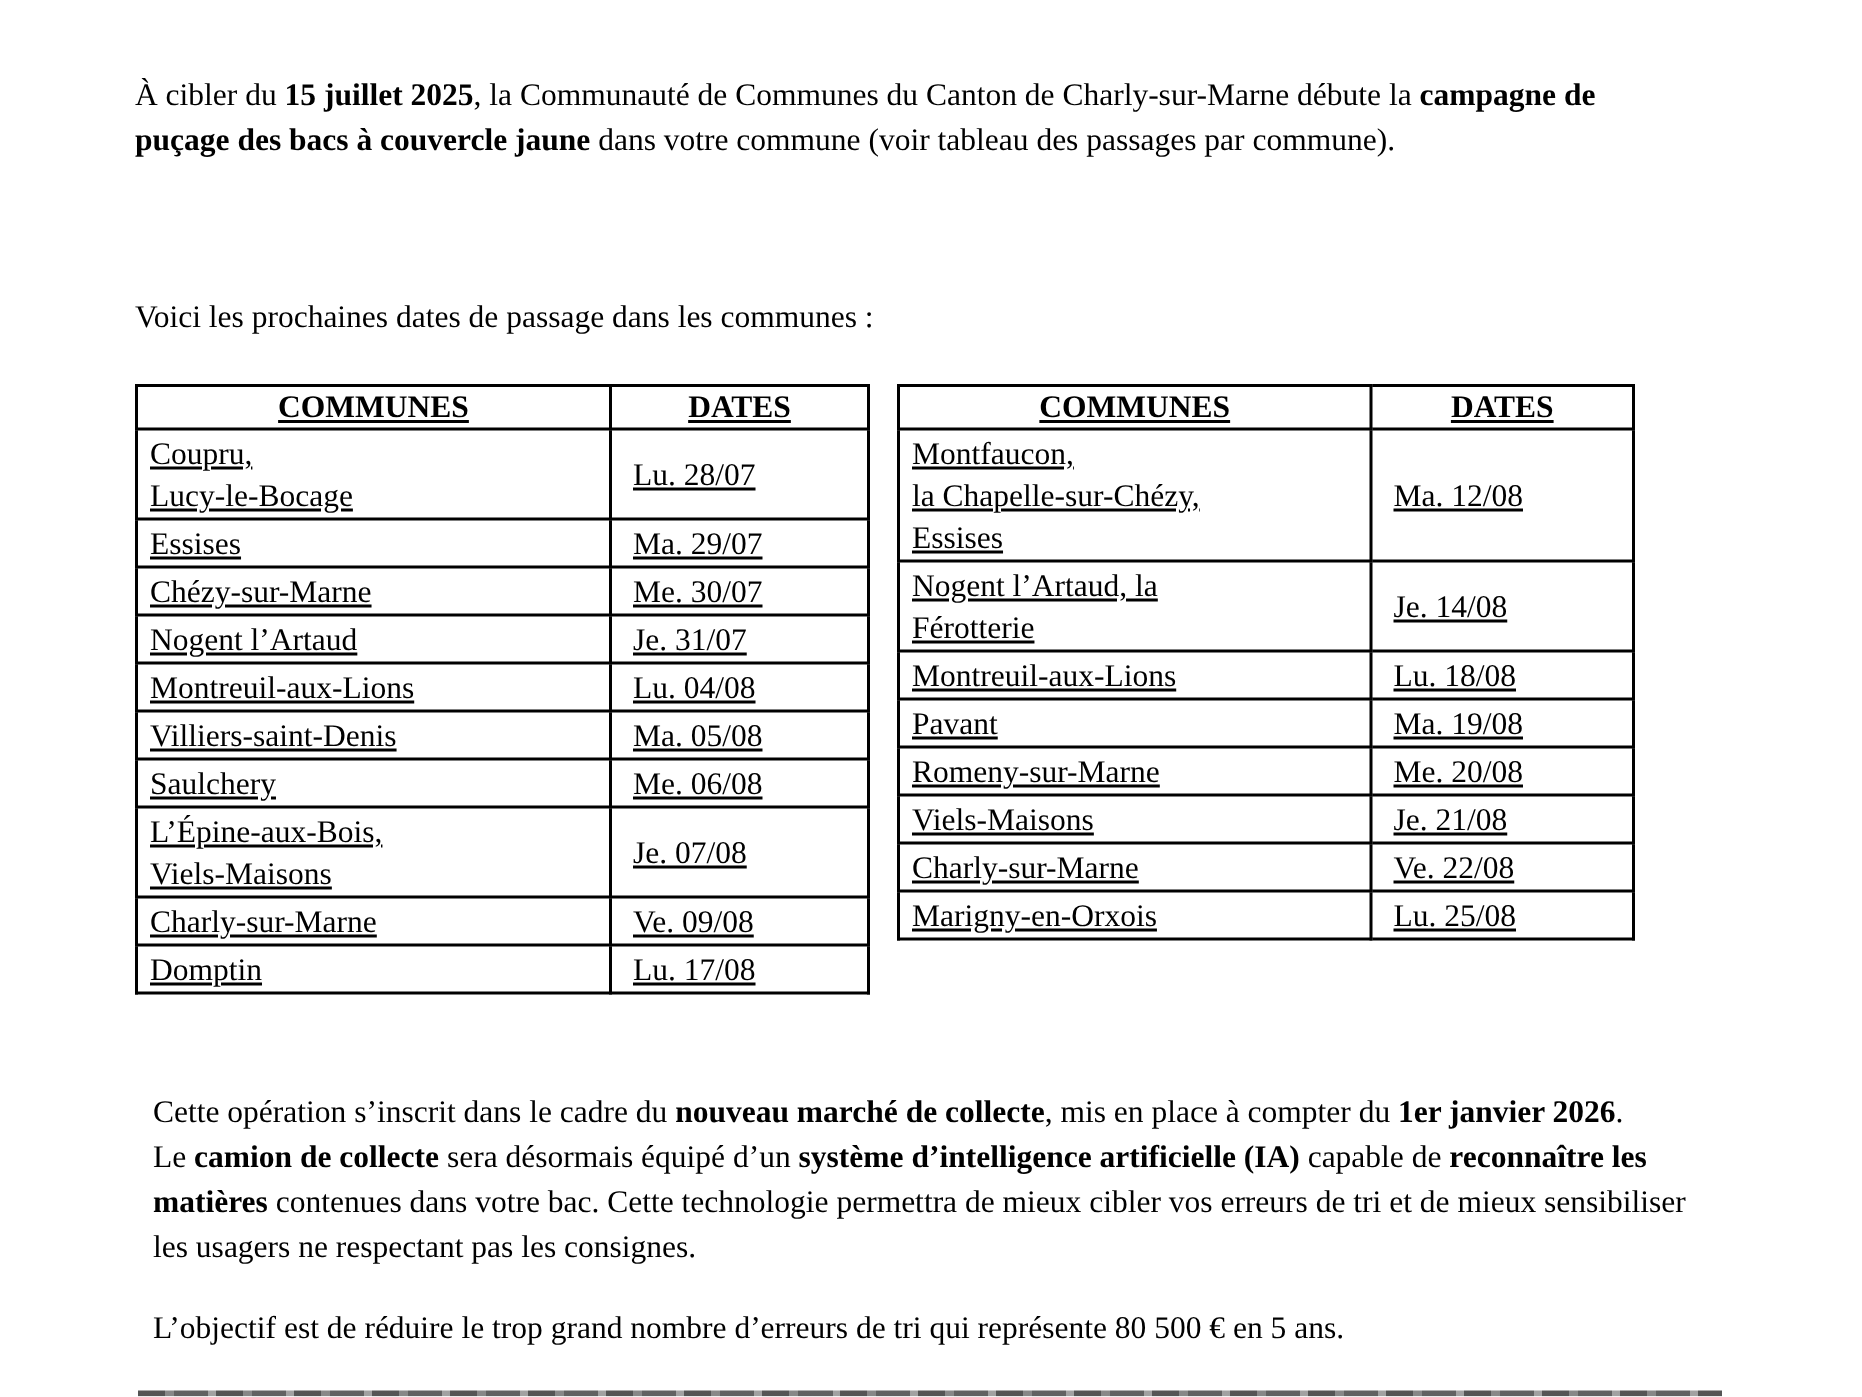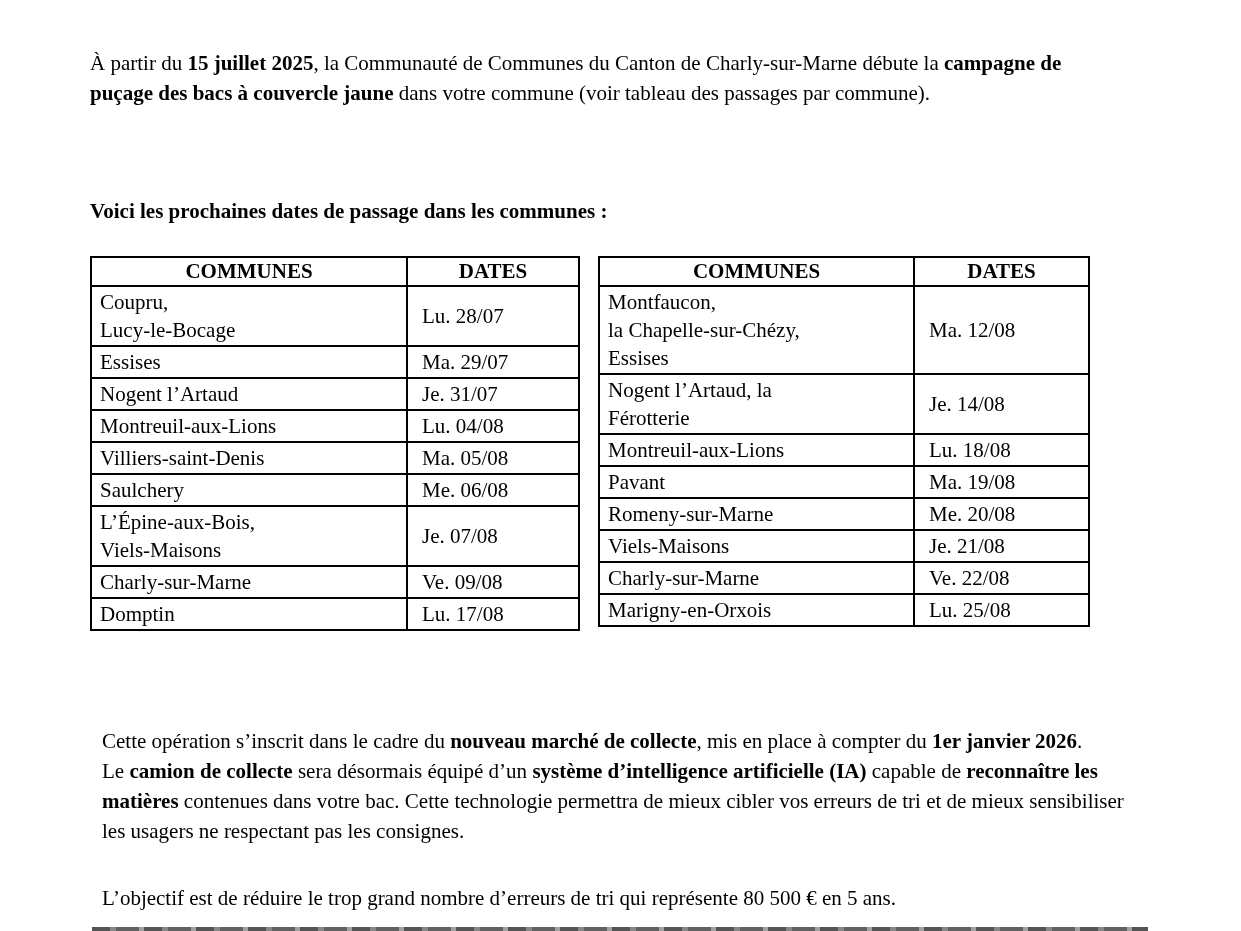--- a/index.html
+++ b/index.html
@@ -9,70 +9,74 @@
     background:#ffffff;
     color:#000000;
     font-family:"Liberation Serif", serif;
     overflow:hidden;
   }
   .para{margin:0;font-size:21px;line-height:30px;}
   .b{font-weight:bold;}
   .intro{position:absolute;left:90px;top:48px;width:1032px;}
   .heading{
     position:absolute;left:90px;top:196px;width:1032px;
-    margin:0;font-size:21px;line-height:30px;font-weight:bold;
+    margin:0;font-size:21px;line-height:30px;font-weight:normal;
   }
   .tables{position:absolute;left:90px;top:256px;width:1010px;height:420px;}
   table.sched{
     border-collapse:collapse;table-layout:fixed;
-    position:absolute;top:0;background:#ffffff;
+    position:absolute;top:0;background:#ffffff;text-decoration:underline;
   }
   table.t0{left:0;width:490px;}
   table.t1{left:508px;width:492px;}
   .sched th,.sched td{border:2px solid #000000;}
   .sched th{font-size:21px;font-weight:bold;text-align:center;padding:1px 0;line-height:25px;}
   .t0 th.c0{width:314px;}
   .t1 th.c0{width:313px;}
   .sched td{font-size:21px;line-height:28px;vertical-align:middle;}
   td.commune{padding:1px 0 1px 8px;white-space:pre-line;}
   td.date{padding:1px 0 1px 14px;}
   .bottom{position:absolute;left:102px;top:726px;width:1034px;}
-  .last{margin-top:37px;}
+  .last{margin-top:24px;}
   .cutoff{
     position:absolute;left:92px;top:927px;width:1056px;height:4px;
     background:repeating-linear-gradient(90deg,#2a2a2a 0 18px,#6a6a6a 18px 24px,#3a3a3a 24px 47px,#8a8a8a 47px 52px);
     opacity:.8;
   }
 </style>
 </head>
 <body>
 
 <div class="page">
 
-  <p class="para intro"><span>À partir du </span><span class="b">15 juillet 2025</span><span>, la Communauté de Communes du Canton de Charly-sur-Marne débute la </span><span class="b">campagne de puçage des bacs à couvercle jaune</span><span> dans votre commune (voir tableau des passages par commune).</span></p>
+  <p class="para intro"><span>À cibler du </span><span class="b">15 juillet 2025</span><span>, la Communauté de Communes du Canton de Charly-sur-Marne débute la </span><span class="b">campagne de puçage des bacs à couvercle jaune</span><span> dans votre commune (voir tableau des passages par commune).</span></p>
 
   <p class="heading">Voici les prochaines dates de passage dans les communes :</p>
 
   <div class="tables">
     <table class="sched t0">
         <thead>
           <tr>
             <th class="c0">COMMUNES</th>
             <th class="c1">DATES</th>
           </tr>
         </thead>
         <tbody>
           <tr>
             <td class="commune">Coupru,
 Lucy-le-Bocage</td>
             <td class="date">Lu. 28/07</td>
           </tr>
           <tr>
             <td class="commune">Essises</td>
             <td class="date">Ma. 29/07</td>
+          </tr>
+          <tr>
+            <td class="commune">Chézy-sur-Marne</td>
+            <td class="date">Me. 30/07</td>
           </tr>
           <tr>
             <td class="commune">Nogent l’Artaud</td>
             <td class="date">Je. 31/07</td>
           </tr>
           <tr>
             <td class="commune">Montreuil-aux-Lions</td>
             <td class="date">Lu. 04/08</td>
           </tr>
           <tr>

